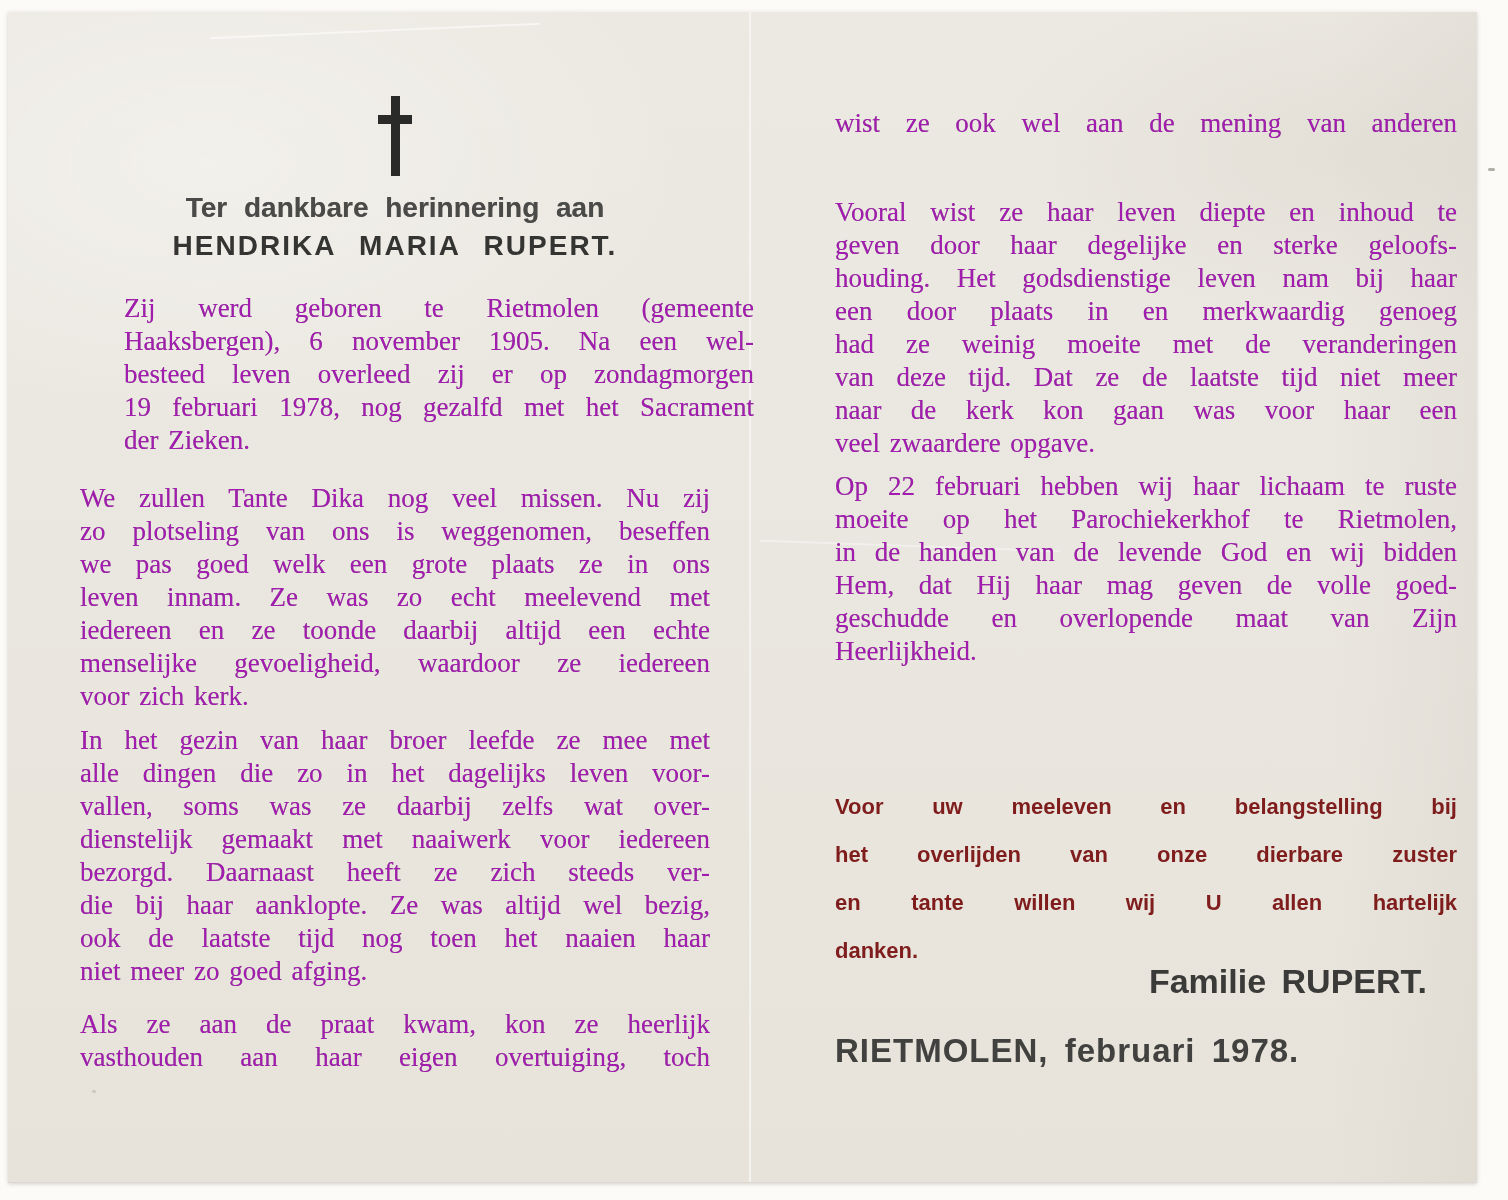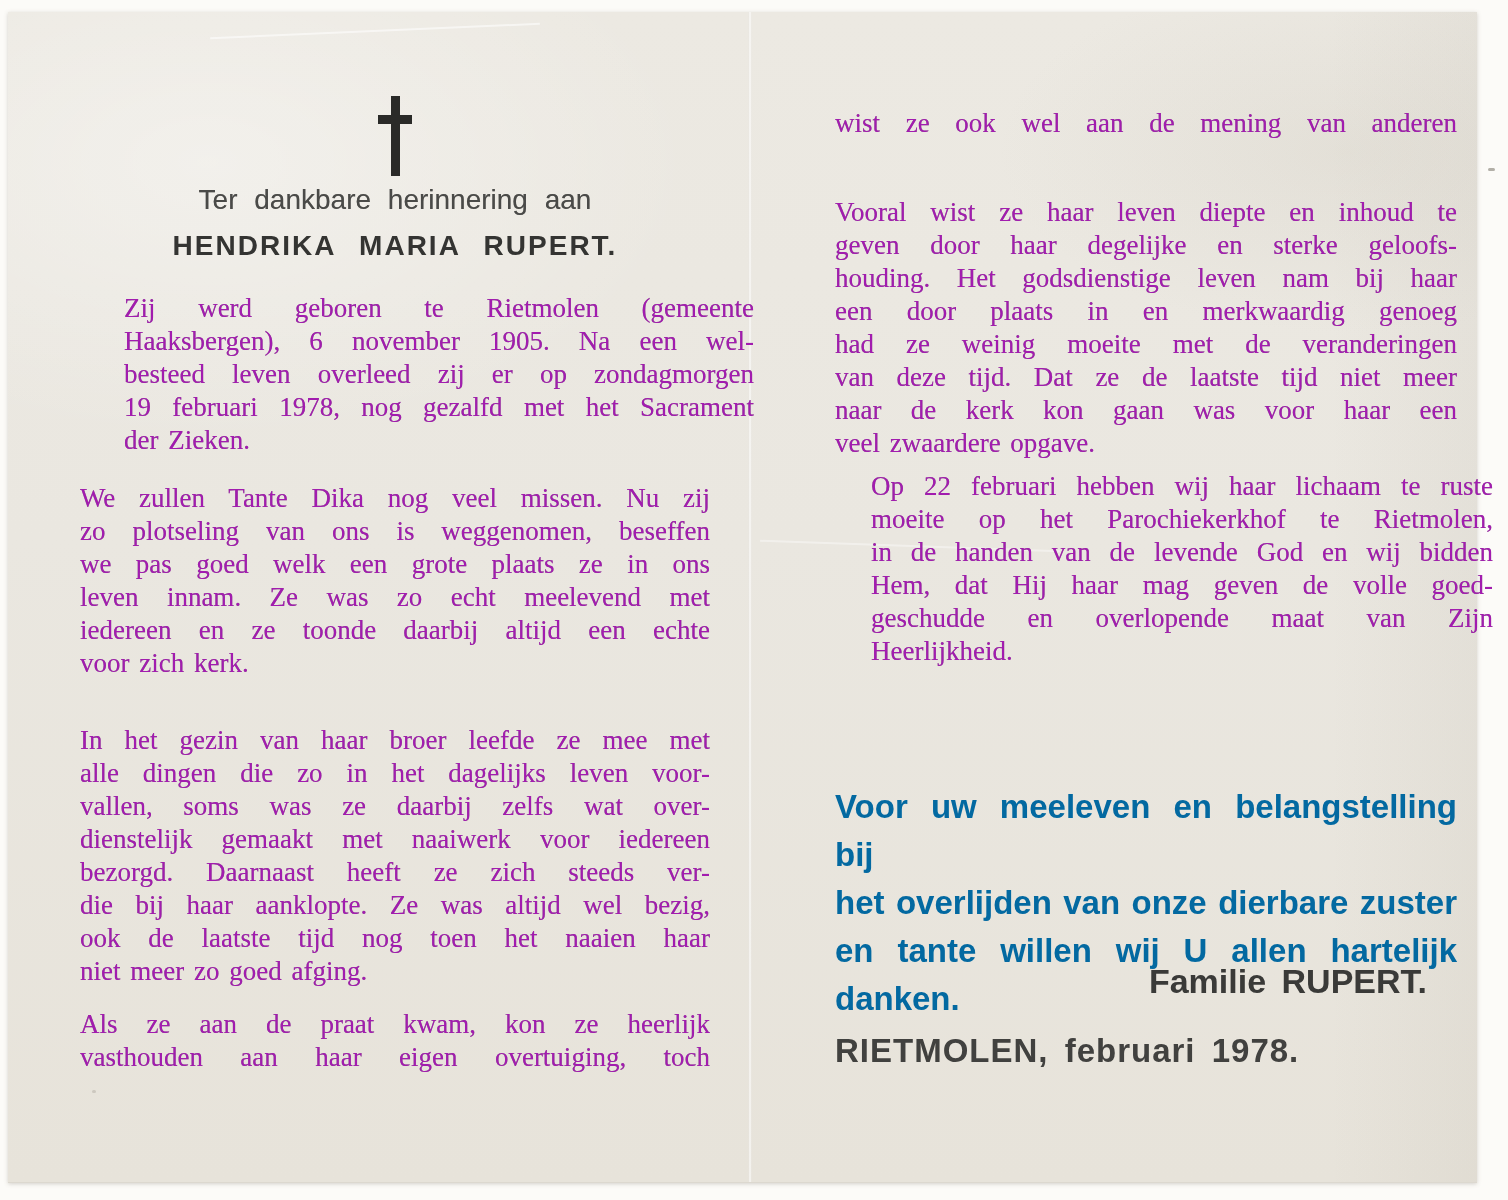--- a/index.html
+++ b/index.html
@@ -83,26 +83,27 @@
   }
   .cross::after {
     content: "";
     position: absolute;
     left: 0; top: 19px;
     width: 34px; height: 9px;
     background: #2a2a28;
   }
 
   .intro-line {
-    top: 184px;
+    top: 192px;
     font-size: 28px;
     color: #4a4a48;
     text-align: center;
     word-spacing: 9px;
     text-shadow: 0 0 0.5px rgba(74,74,72,0.5);
+    font-weight: bold;
   }
   .name-line {
     top: 230px;
     font-size: 28px;
     font-weight: bold;
     color: #343432;
     text-align: center;
     letter-spacing: 2px;
     word-spacing: 14px;
   }
@@ -119,28 +120,28 @@
   }
   .body-line.last { text-align-last: left; }
 
   .p-lp1 { top: 292px; margin-left: 44px; }
   .p-lp2 { top: 482px; }
   .p-lp3 { top: 724px; }
   .p-lp4 { top: 1008px; }
 
   .p-rp1 { top: 107px; }
   .p-rp2 { top: 196px; }
-  .p-rp3 { top: 470px; margin-left: 36px; }
+  .p-rp3 { top: 470px; }
 
   .thanks-block { top: 783px; }
   .thanks-line {
-    font-size: 33px;
+    font-size: 22px;
     line-height: 48px;
     font-weight: bold;
-    color: #0369a1;
+    color: #7f1d1d;
     text-align: justify;
     text-align-last: justify;
     word-spacing: 2px;
   }
   .thanks-line.last { text-align-last: left; }
 
   .signature-line {
     top: 962px;
     font-size: 34px;
     font-weight: bold;
@@ -187,20 +188,21 @@
     <div class="body-line">19 februari 1978, nog gezalfd met het Sacrament</div>
     <div class="body-line last">der Zieken.</div>
   </div>
 
   <div class="block col-left p-lp2">
     <div class="body-line">We zullen Tante Dika nog veel missen. Nu zij</div>
     <div class="body-line">zo plotseling van ons is weggenomen, beseffen</div>
     <div class="body-line">we pas goed welk een grote plaats ze in ons</div>
     <div class="body-line">leven innam. Ze was zo echt meelevend met</div>
     <div class="body-line">iedereen en ze toonde daarbij altijd een echte</div>
+    <div class="body-line">menselijke gevoeligheid, waardoor ze iedereen</div>
     <div class="body-line last">voor zich kerk.</div>
   </div>
 
   <div class="block col-left p-lp3">
     <div class="body-line">In het gezin van haar broer leefde ze mee met</div>
     <div class="body-line">alle dingen die zo in het dagelijks leven voor-</div>
     <div class="body-line">vallen, soms was ze daarbij zelfs wat over-</div>
     <div class="body-line">dienstelijk gemaakt met naaiwerk voor iedereen</div>
     <div class="body-line">bezorgd. Daarnaast heeft ze zich steeds ver-</div>
     <div class="body-line">die bij haar aanklopte. Ze was altijd wel bezig,</div>

